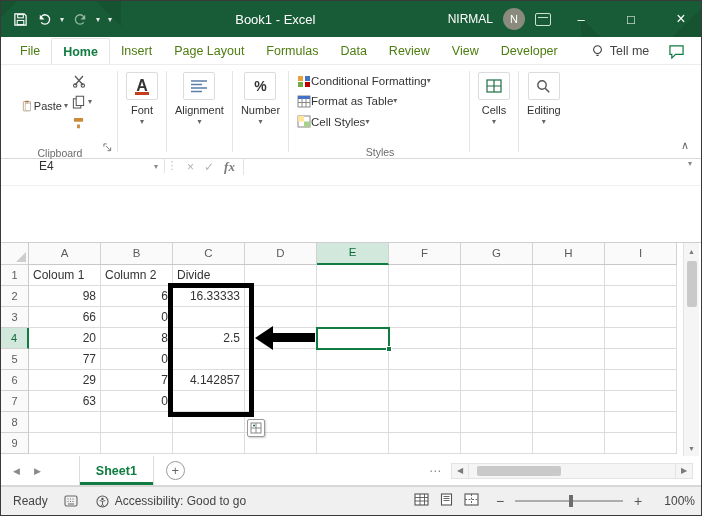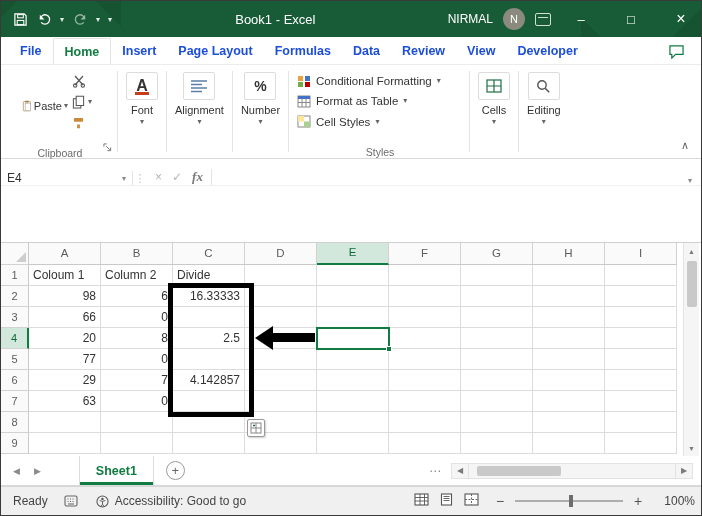--- a/index.html
+++ b/index.html
@@ -26,21 +26,21 @@
   .tb-user { font-size:12px;padding-left:12px; }
   .avatar { width:22px; height:22px; border-radius:50%; background:#8a8a7e; color:#fff; font-size:11px; display:flex; align-items:center; justify-content:center; }
   .ribopt { width:16px; height:13px; border:1px solid #cfe0d6; border-radius:2px; position:relative; }
   .ribopt:after { content:""; position:absolute; left:2px; right:2px; top:3px; border-top:1px solid #cfe0d6; }
   .winbtn { width:40px; height:36px; display:flex; align-items:center; justify-content:center; font-size:13px; color:#fff; }
   .winbtn.close { font-size:16px; }
 
   
   .tabrow { height:28px; display:flex; align-items:flex-end; background:#fff; border-bottom:1px solid #ECECEC; padding:0 6px 0 8px; flex:0 0 auto; }
   .rtabs { display:flex; height:100%; align-items:flex-end; }
-  .rtab { padding:0 11px; height:26px; line-height:26px; font-size:12.5px; color:#1d4ed8; white-space:nowrap;font-weight:bold; }
+  .rtab { padding:0 11px; height:26px; line-height:26px; font-size:12.5px; color:#4d7c0f; white-space:nowrap; }
   .rtab.selected { color:#107C41; font-weight:700; border:1px solid #E4E4E4; border-bottom:none; background:#fff; border-radius:2px 2px 0 0; }
   .tellme { display:flex; align-items:center; gap:6px; margin-left:22px; height:26px; color:#444; font-size:12.5px; }
   .tabrow .spacer { flex:1; }
   .comment-ic { margin-right:10px; height:26px; display:flex; align-items:center; }
 
   
   .ribbon { height:94px; background:#fff; border-bottom:1px solid #D9D9D9; display:flex; align-items:stretch; position:relative; padding-left:4px; flex:0 0 auto; }
   .vsep { width:1px; background:#E4E4E4; margin:6px 2px; }
   .rgroup { display:flex; flex-direction:column; align-items:center; position:relative; }
   .glabel { font-size:10.5px; color:#6b6b6b;margin-top:8px; }
@@ -57,27 +57,27 @@
   
   .cgroup { justify-content:flex-start; padding:7px 6px 0 6px; }
   .icon-box { width:32px; height:28px; border:1px solid #DCDCDC; border-radius:2px; display:flex; align-items:center; justify-content:center; position:relative; background:#fff; }
   .fontA { font-size:16px; font-weight:700; color:#333; line-height:16px; }
   .redbar { position:absolute; bottom:4px; left:8px; right:8px; height:3px; background:#C43E1C; }
   .pct { font-size:14px; font-weight:700; color:#333; }
   .clabel { font-size:11px; color:#333; margin-top:4px; }
   .cgroup .caretg { margin-top:2px; }
   
   .styles { width:176px; align-items:flex-start; padding:6px 4px 0 6px; }
-  .srow { display:flex; align-items:center; gap:5px; height:21px; font-size:11.5px; color:#333; white-space:nowrap; }
+  .srow { display:flex; align-items:center; height:21px; font-size:11.5px; color:#333; white-space:nowrap; }
   .styles .glabel { align-self:center; margin-top:14px; }
   .collapse-rib { position:absolute; right:12px; bottom:6px; color:#666; font-size:11px; }
 
   
   .fbar { height:84px; border-bottom:1px solid #CFCFCF; background:#fff; position:relative; flex:0 0 auto; }
-  .fbar-row { height:27px; display:flex; align-items:flex-end; border-bottom:1px solid #F0F0F0; }
+  .fbar-row { height:27px; display:flex; align-items:flex-start; border-bottom:1px solid #F0F0F0;padding-left:32px; }
   .namebox { width:132px; display:flex; align-items:center; padding:0 6px; border-right:1px solid #E4E4E4; font-size:12px; color:#333; }
   .namebox .nb-caret { margin-left:auto; font-size:8px; color:#888; }
   .fdots { width:14px; display:flex; align-items:center; justify-content:center; color:#C0C0C0; font-size:11px; }
   .fbtns { display:flex; align-items:center; gap:10px; padding:0 8px; border-right:1px solid #E4E4E4; }
   .fbtn { color:#B3B3B3; font-size:12px; }
   .fx { font-family:"Liberation Serif","DejaVu Serif",serif; font-style:italic; font-weight:700; color:#7a7a7a; font-size:13px; }
   .finput { flex:1; padding:0 8px; display:flex; align-items:center; color:#333; }
   .fexpand { width:22px; display:flex; align-items:center; justify-content:center; color:#888; font-size:8px; }
 
   
@@ -180,20 +180,27 @@
         <div class="rtab">File</div>
         <div class="rtab selected">Home</div>
         <div class="rtab">Insert</div>
         <div class="rtab">Page Layout</div>
         <div class="rtab">Formulas</div>
         <div class="rtab">Data</div>
         <div class="rtab">Review</div>
         <div class="rtab">View</div>
         <div class="rtab">Developer</div>
       </div>
+    <div class="tellme">
+      <svg width="13" height="14" viewBox="0 0 14 15">
+          <circle cx="7" cy="6" r="4.2" fill="none" stroke="#444" stroke-width="1.2"></circle>
+          <path d="M5.5 10.5h3M5.8 12.3h2.4" stroke="#444" stroke-width="1.1"></path>
+        </svg>
+      <span>Tell me</span>
+    </div>
     <div class="spacer"></div>
     <div class="comment-ic">
       <svg width="17" height="15" viewBox="0 0 18 16">
           <path d="M2 2h14v9H8l-4 4v-4H2z" fill="none" stroke="#0F7B41" stroke-width="1.3"></path>
         </svg>
     </div>
   </div>
 
   <div class="ribbon">
     <div class="rgroup clip">

